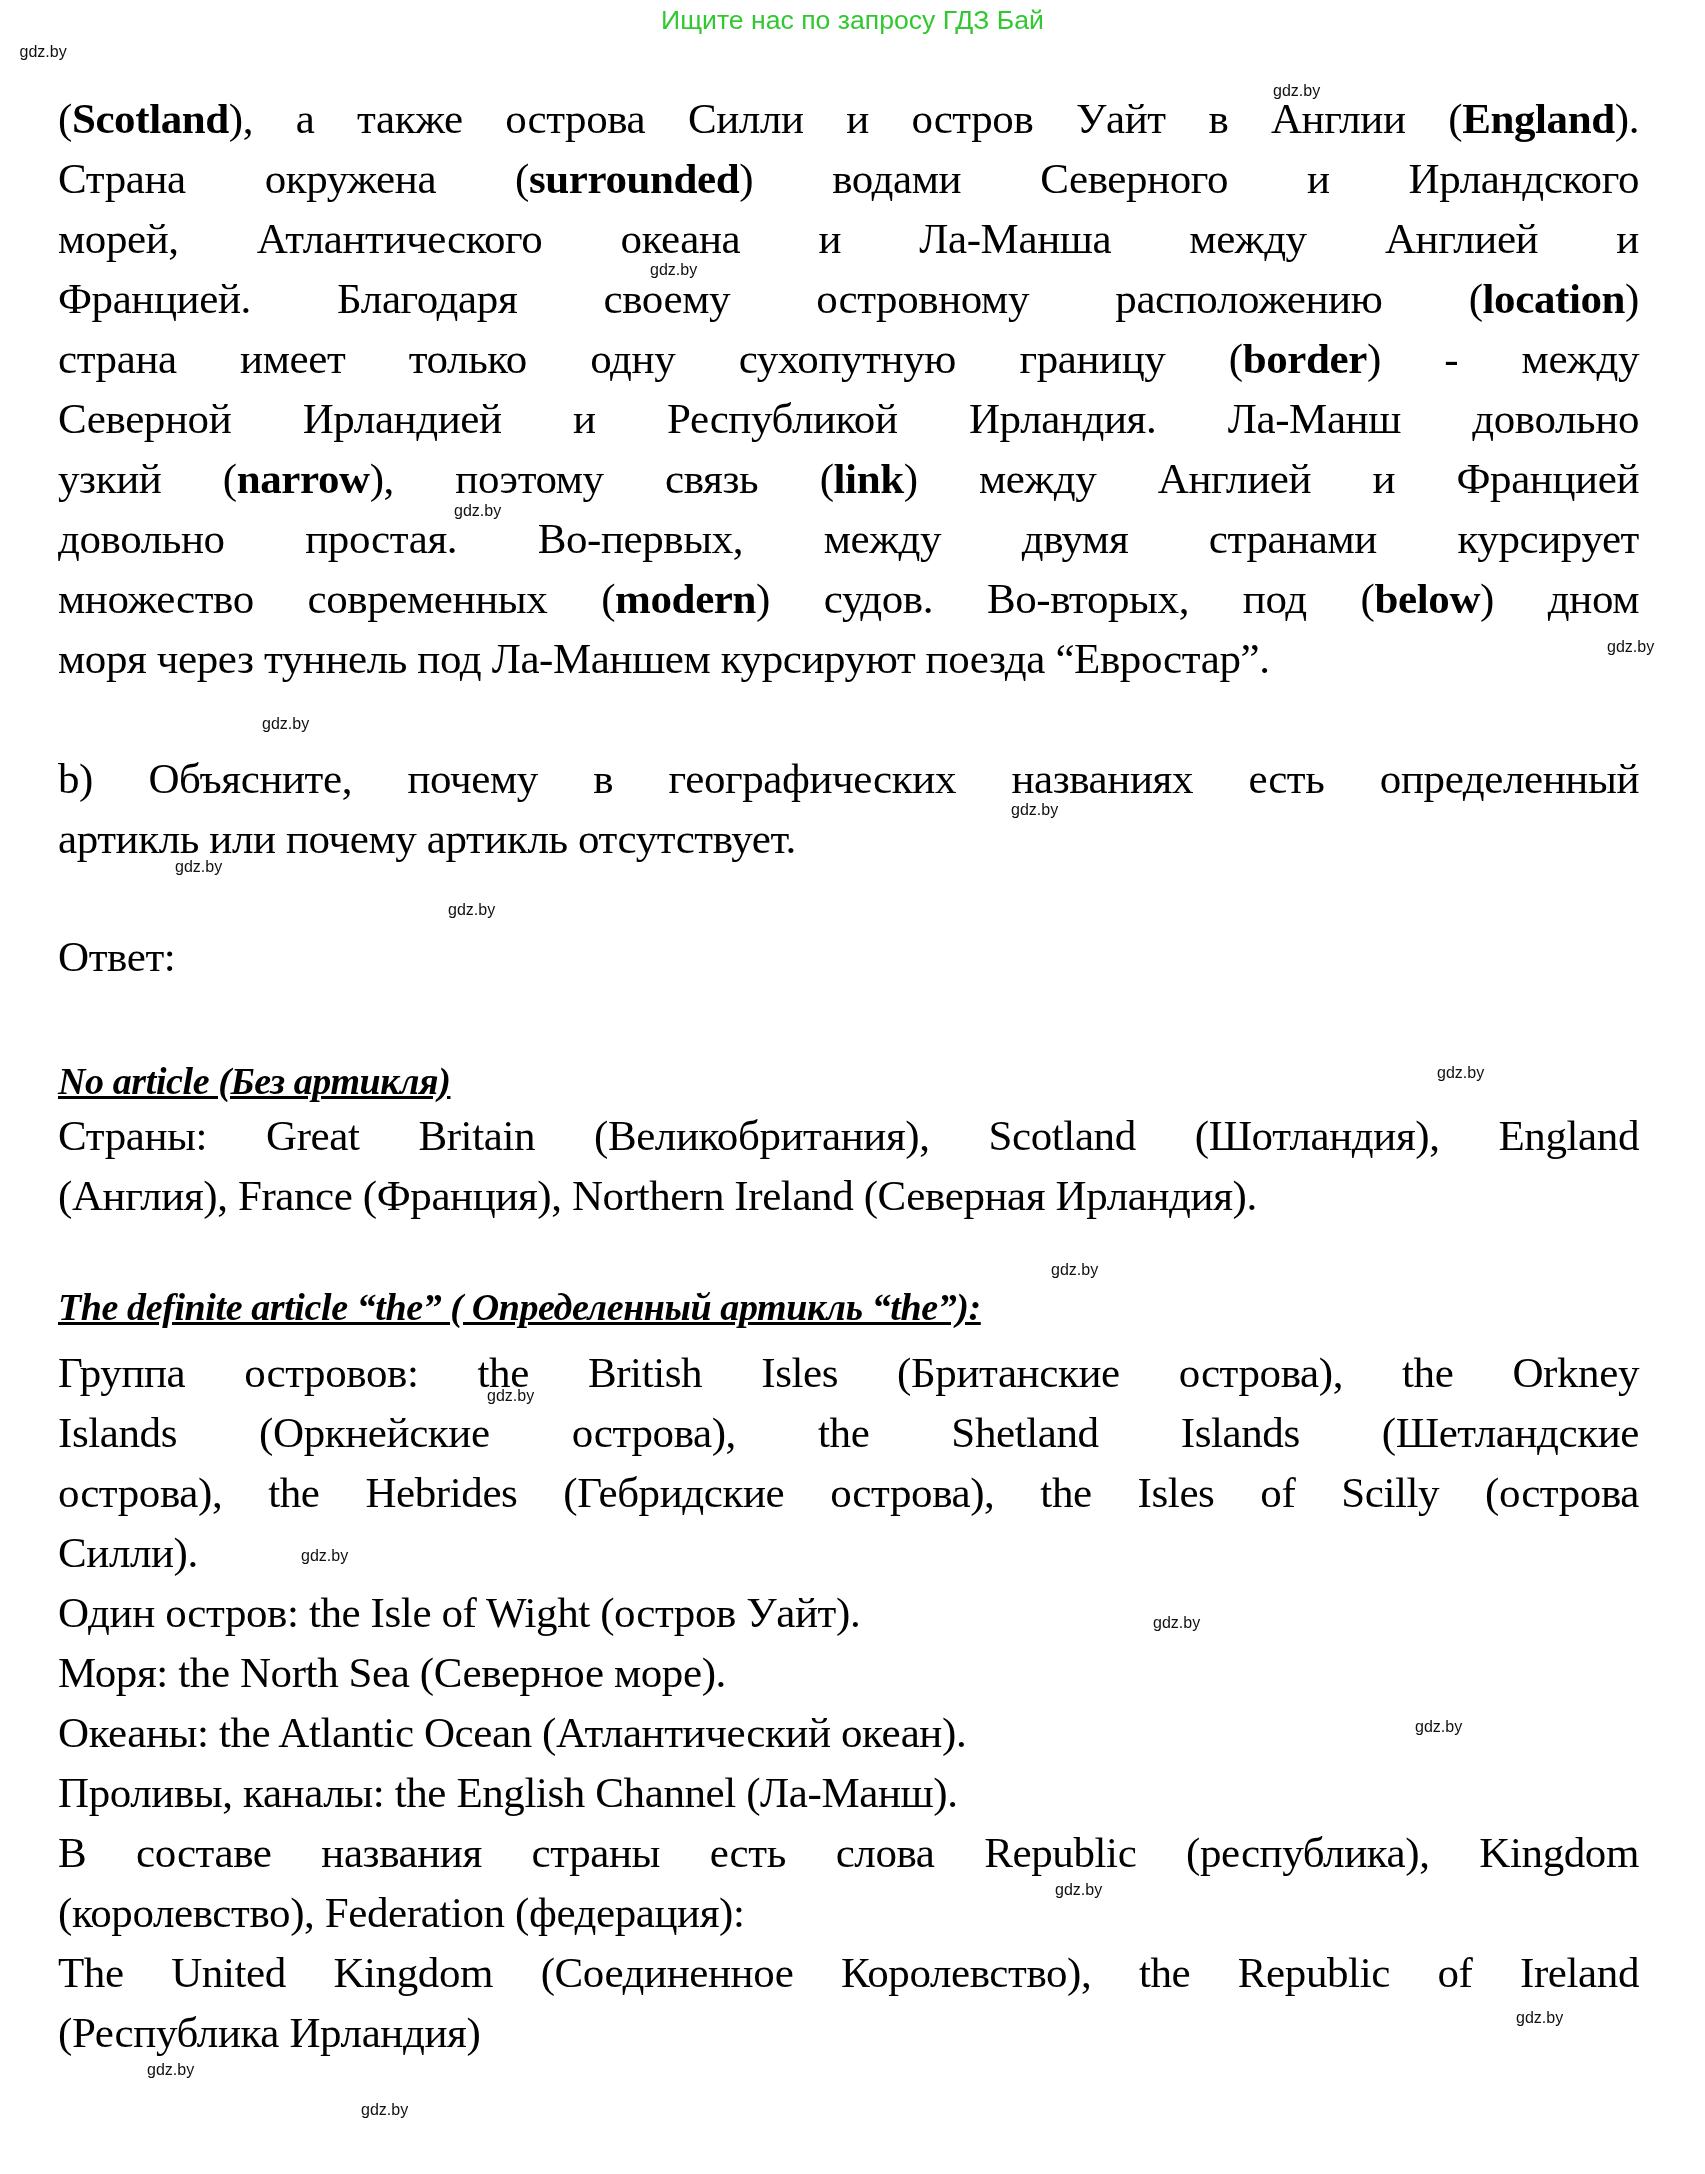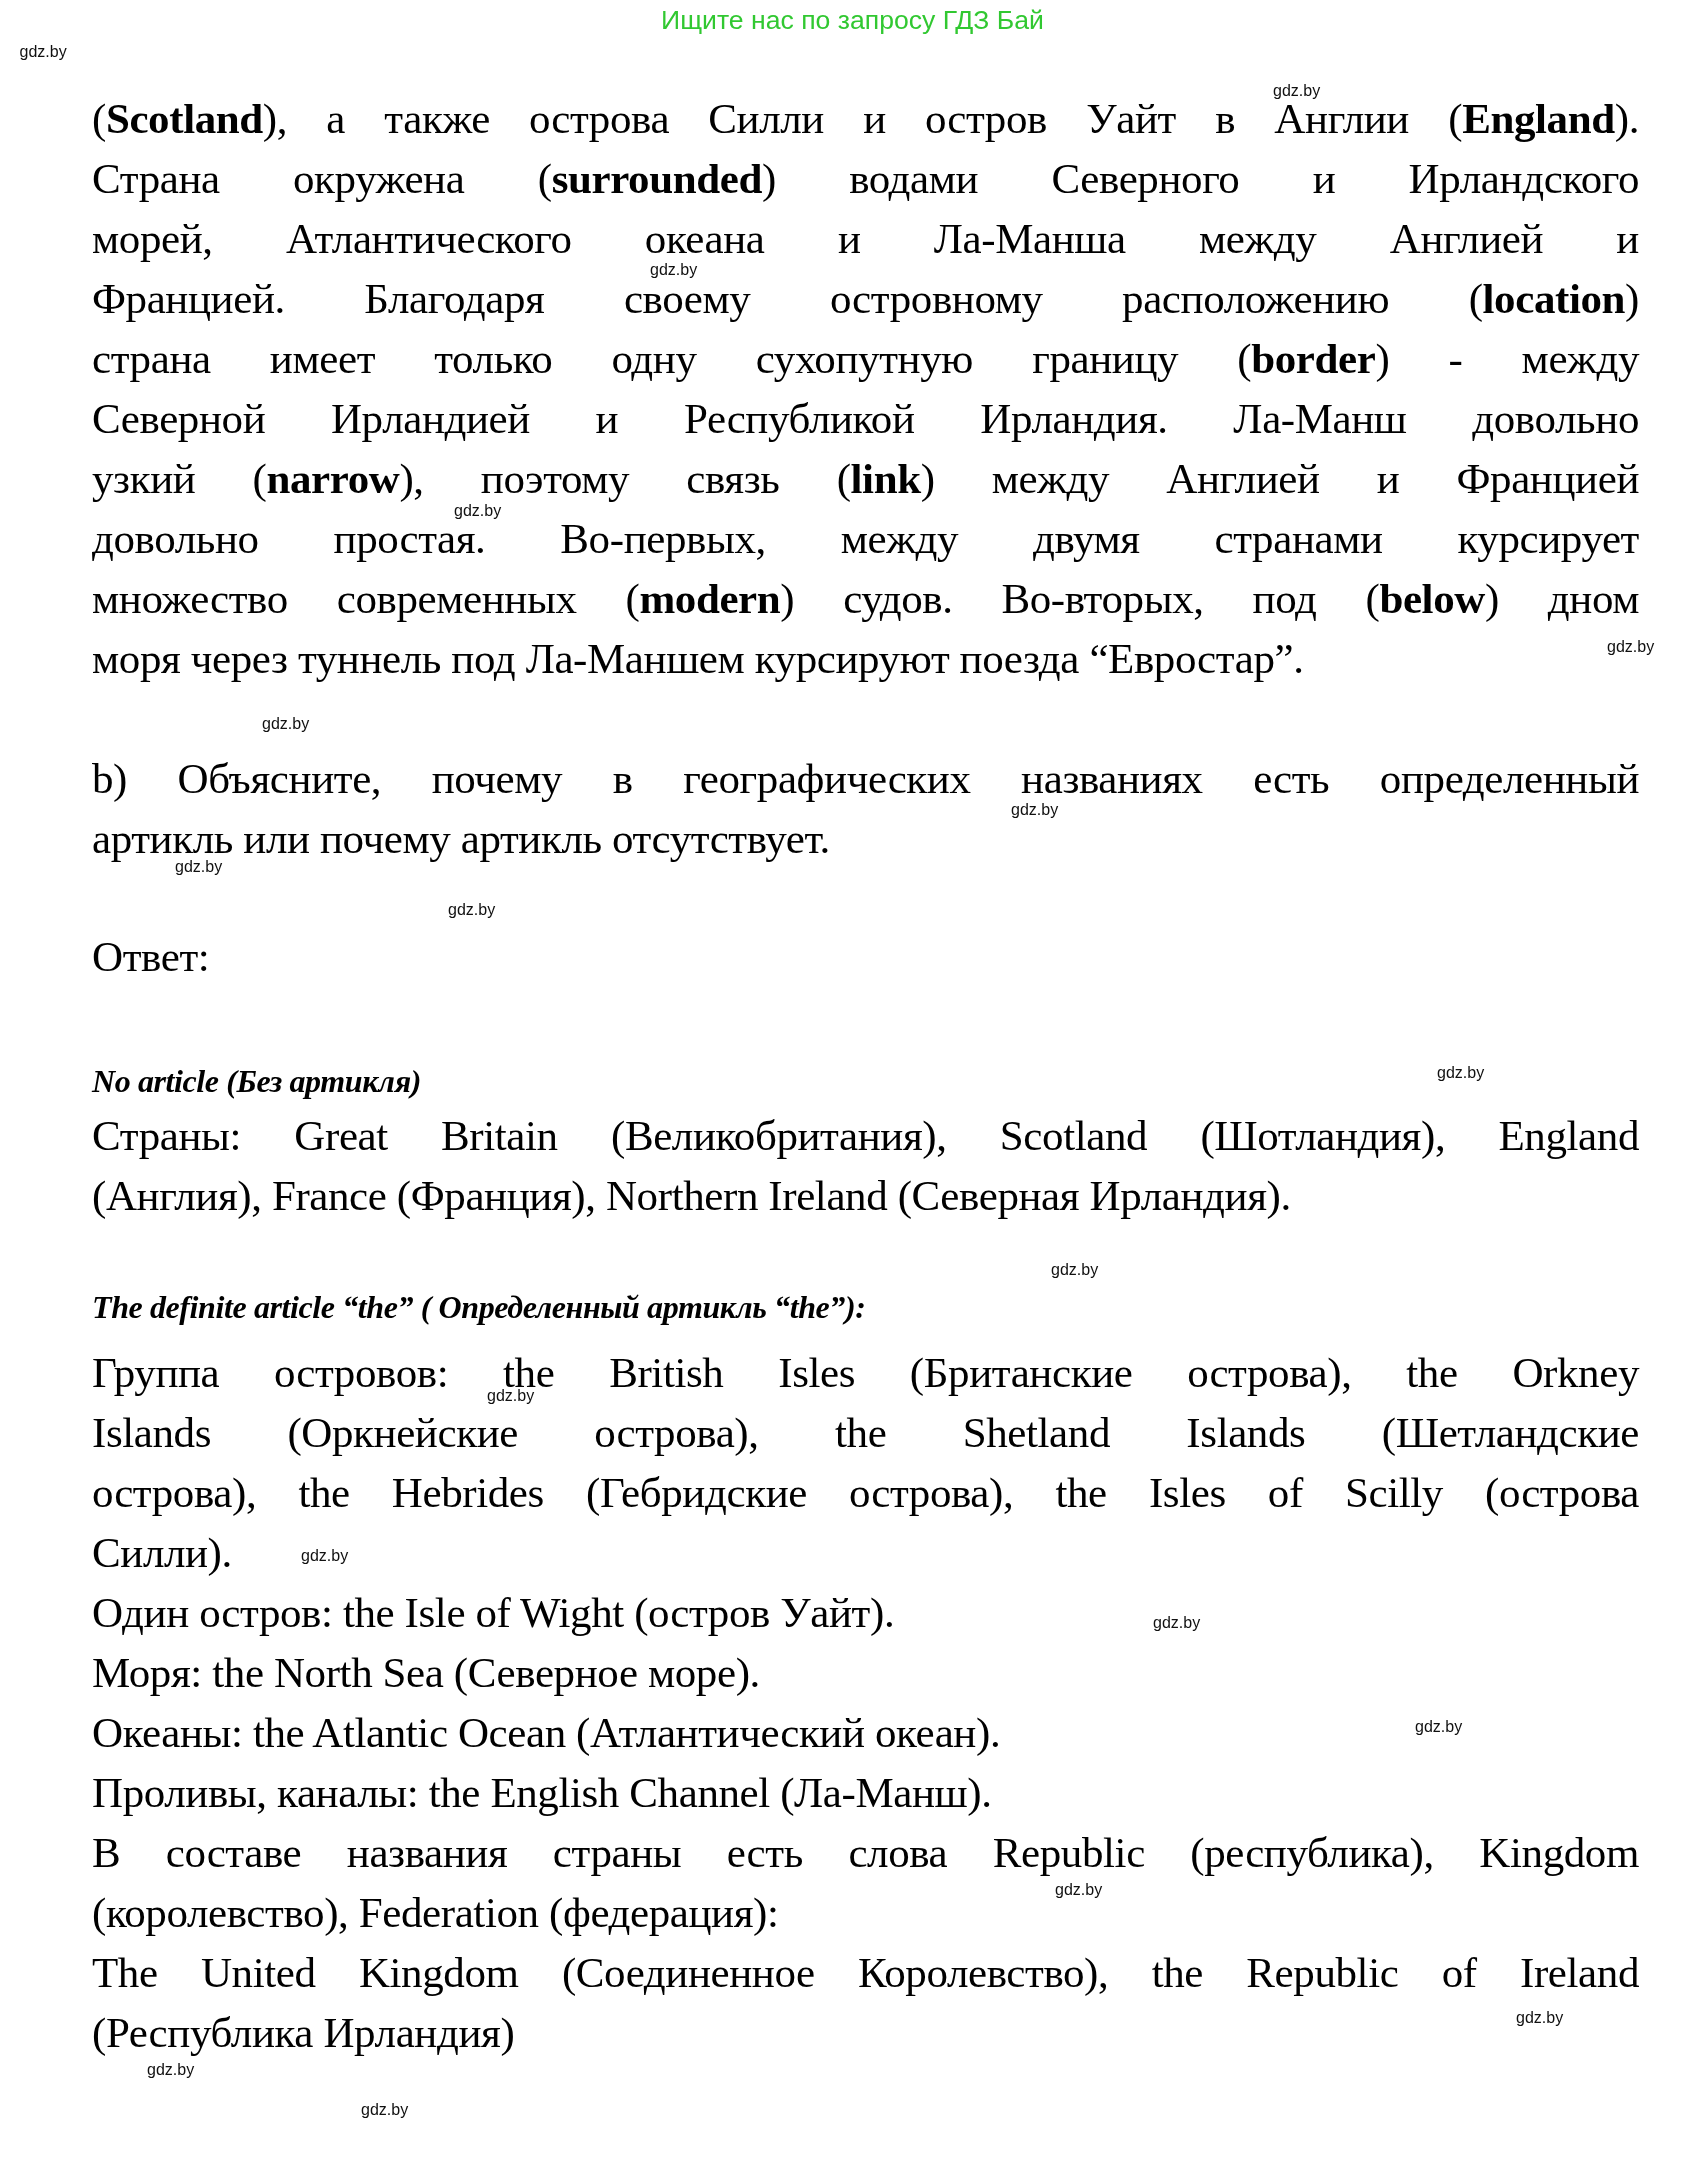--- a/index.html
+++ b/index.html
@@ -21,23 +21,23 @@
     position:absolute;
     font-family:"Liberation Sans", sans-serif;
     font-size:16px;color:#111;
     white-space:nowrap;
   }
   .block{
     position:absolute;left:58px;width:1581px;
     font-size:43px;line-height:60px;
     letter-spacing:-0.4px;
   }
-  .line{min-height:60px;margin-left:34px;}
+  .line{min-height:60px;}
   .line.j{text-align:justify;text-align-last:justify;}
-  .heading{font-weight:bold;font-style:italic;font-size:32px;}
+  .heading{font-weight:bold;font-style:italic;font-size:38px;text-decoration:underline;}
   .footer{
     position:absolute;top:2137px;left:0;width:100%;
     text-align:center;
     font-family:"Liberation Sans", sans-serif;
     font-size:24px;font-weight:500;
   }
 </style>
 </head>
 <body>
 

